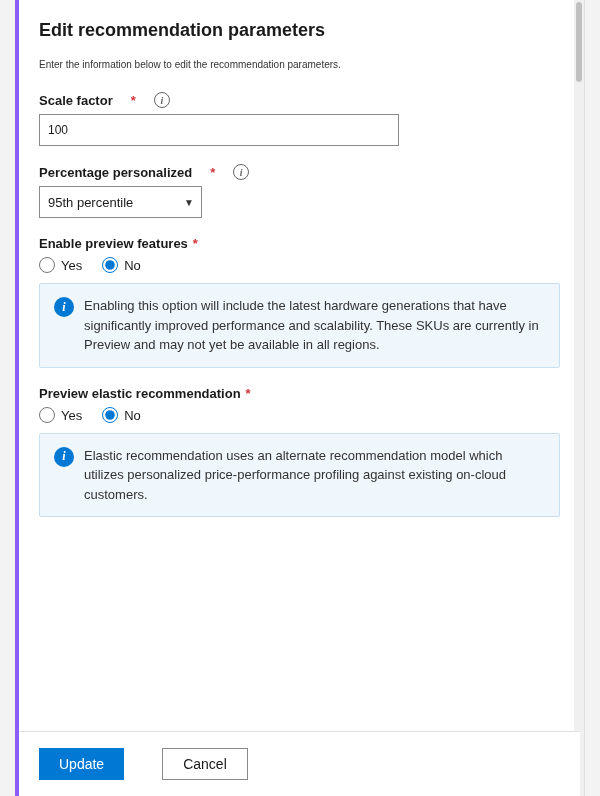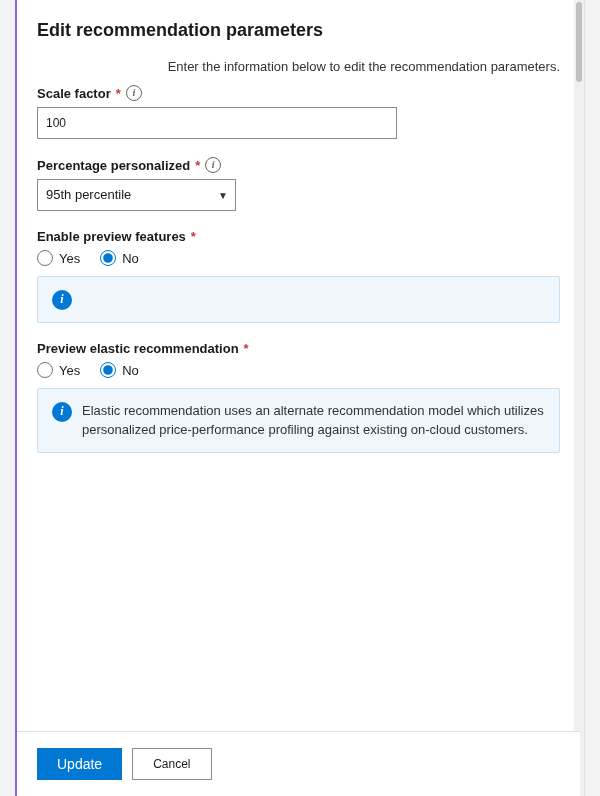--- a/index.html
+++ b/index.html
@@ -12,21 +12,21 @@
       display: flex;
       align-items: flex-start;
       justify-content: center;
     }
     .panel {
       background: #ffffff;
       width: 570px;
       min-height: 796px;
       padding: 20px 24px 80px 20px;
       position: relative;
-      border-left: 2px solid #8b5cf6;
+      border-left: 4px solid #8b5cf6;
       border-right: 1px solid #e0e0e0;
     }
     .scrollbar {
       position: absolute;
       right: 0;
       top: 0;
       bottom: 0;
       width: 10px;
       background: #f0f0f0;
     }
@@ -37,37 +37,36 @@
       border-radius: 3px;
       margin: 2px auto;
     }
     .panel-title {
       font-size: 18px;
       font-weight: 600;
       color: #1a1a1a;
       margin-bottom: 16px;
     }
     .intro-text {
-      font-size: 13px;
+      font-size: 10px;
       color: #333333;
-      margin-bottom: 8px;
+      margin-bottom: 20px;
       line-height: 1.5;
-      text-align: right;
     }
     .field-group {
       margin-bottom: 18px;
     }
     .field-label {
       font-size: 13px;
       font-weight: 600;
       color: #1a1a1a;
       margin-bottom: 6px;
       display: flex;
       align-items: flex-end;
-      gap: 5px;
+      gap: 18px;
     }
     .required-star {
       color: #d13438;
     }
     .info-icon {
       display: inline-flex;
       align-items: center;
       justify-content: center;
       width: 16px;
       height: 16px;
@@ -85,21 +84,21 @@
       height: 32px;
       border: 1px solid #8a8a8a;
       padding: 0 8px;
       font-size: 12px;
       color: #1a1a1a;
       outline: none;
       background: #fff;
     }
     .select-wrapper {
       position: relative;
-      width: 199px;
+      width: 163px;
     }
     .select-field {
       width: 100%;
       height: 32px;
       border: 1px solid #8a8a8a;
       padding: 0 32px 0 8px;
       font-size: 13px;
       color: #1a1a1a;
       background: #fff;
       appearance: none;
@@ -192,24 +191,25 @@
       font-size: 14px;
       cursor: pointer;
       font-family: inherit;
       height: 32px;
     }
     .btn-cancel {
       background: #ffffff;
       color: #1a1a1a;
       border: 1px solid #8a8a8a;
       padding: 6px 20px;
-      font-size: 12px;
+      font-size: 14px;
       cursor: pointer;
       font-family: inherit;
       height: 32px;
+      margin-left: 28px;
     }
   </style>
 </head>
 <body>
 
 <div class="panel">
 
   <div class="scrollbar">
     <div class="scrollbar-thumb"></div>
   </div>
@@ -257,20 +257,21 @@
         <input type="radio" class="radio-input" name="enable_preview" value="Yes" style="">
         <span>Yes</span>
       </label>
       <label class="radio-label">
         <input type="radio" class="radio-input" name="enable_preview" value="No" checked="" style="">
         <span>No</span>
       </label>
     </div>
     <div class="info-box">
       <div class="info-box-icon">i</div>
+      <p class="info-box-text">Enabling this option will include the latest hardware generations that have significantly improved performance and scalability. These SKUs are currently in Preview and may not yet be available in all regions.</p>
     </div>
   </div>
 
   <div class="field-group">
     <div class="section-label">
       <span>Preview elastic recommendation</span>
       <span class="required-star">*</span>
     </div>
     <div class="radio-group">
       <label class="radio-label">

